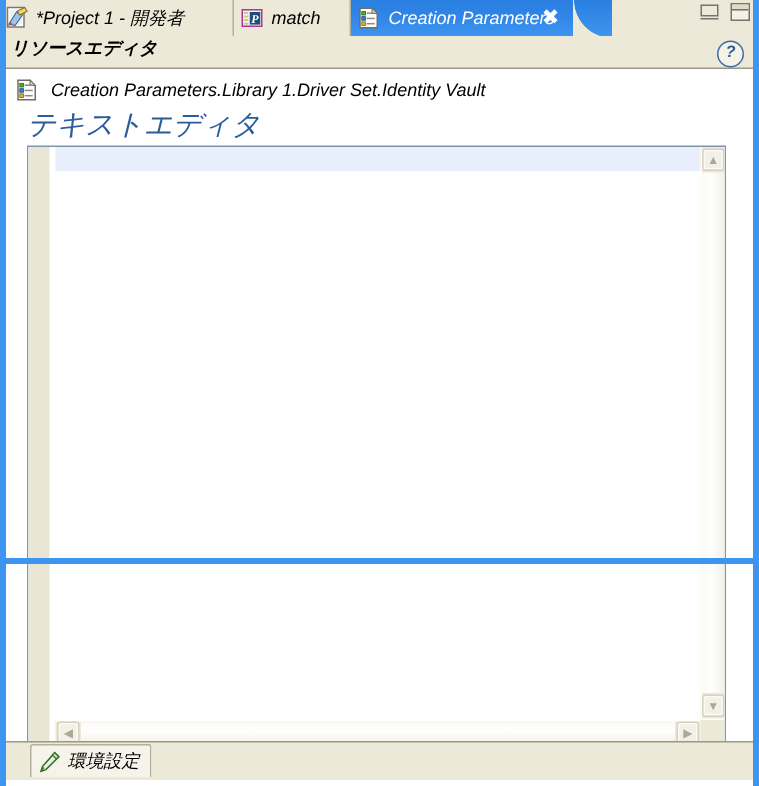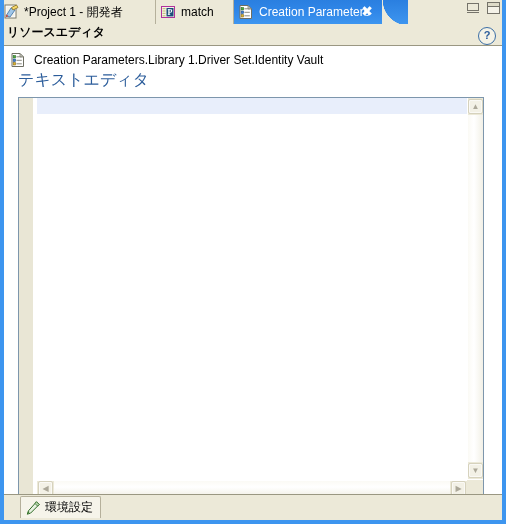--- a/index.html
+++ b/index.html
@@ -14,23 +14,24 @@
     font-family: "Liberation Sans", "DejaVu Sans", sans-serif;
     font-size: 12px;
     color: #000000;
   }
 
   
   .window {
     position: absolute;
     left: 0; top: 0;
     width: 506px;
-    height: 524px;
-    box-sizing: border-box;
-    background: #ece9d8;
+    height: 376px;
+    box-sizing: border-box;
+    background: #ece9d8;
+    font-style: italic;
   }
 
   
   .frame-left {
     position: absolute;
     left: 0; top: 0;
     width: 4px; height: 524px;
     background: #3d95ef;
   }
   .frame-right {
@@ -205,21 +206,21 @@
   }
   .breadcrumb-text {
     font-size: 12px;
     color: #000000;
     white-space: nowrap;
   }
 
   .editor-heading {
     position: absolute;
     left: 14px; top: 24px;
-    font-size: 16px;
+    font-size: 19px;
     color: #2c5d9b;
     white-space: nowrap;
   }
 
   
   .editor-frame {
     position: absolute;
     left: 14px; top: 51px;
     width: 466px;
     height: 400px;

